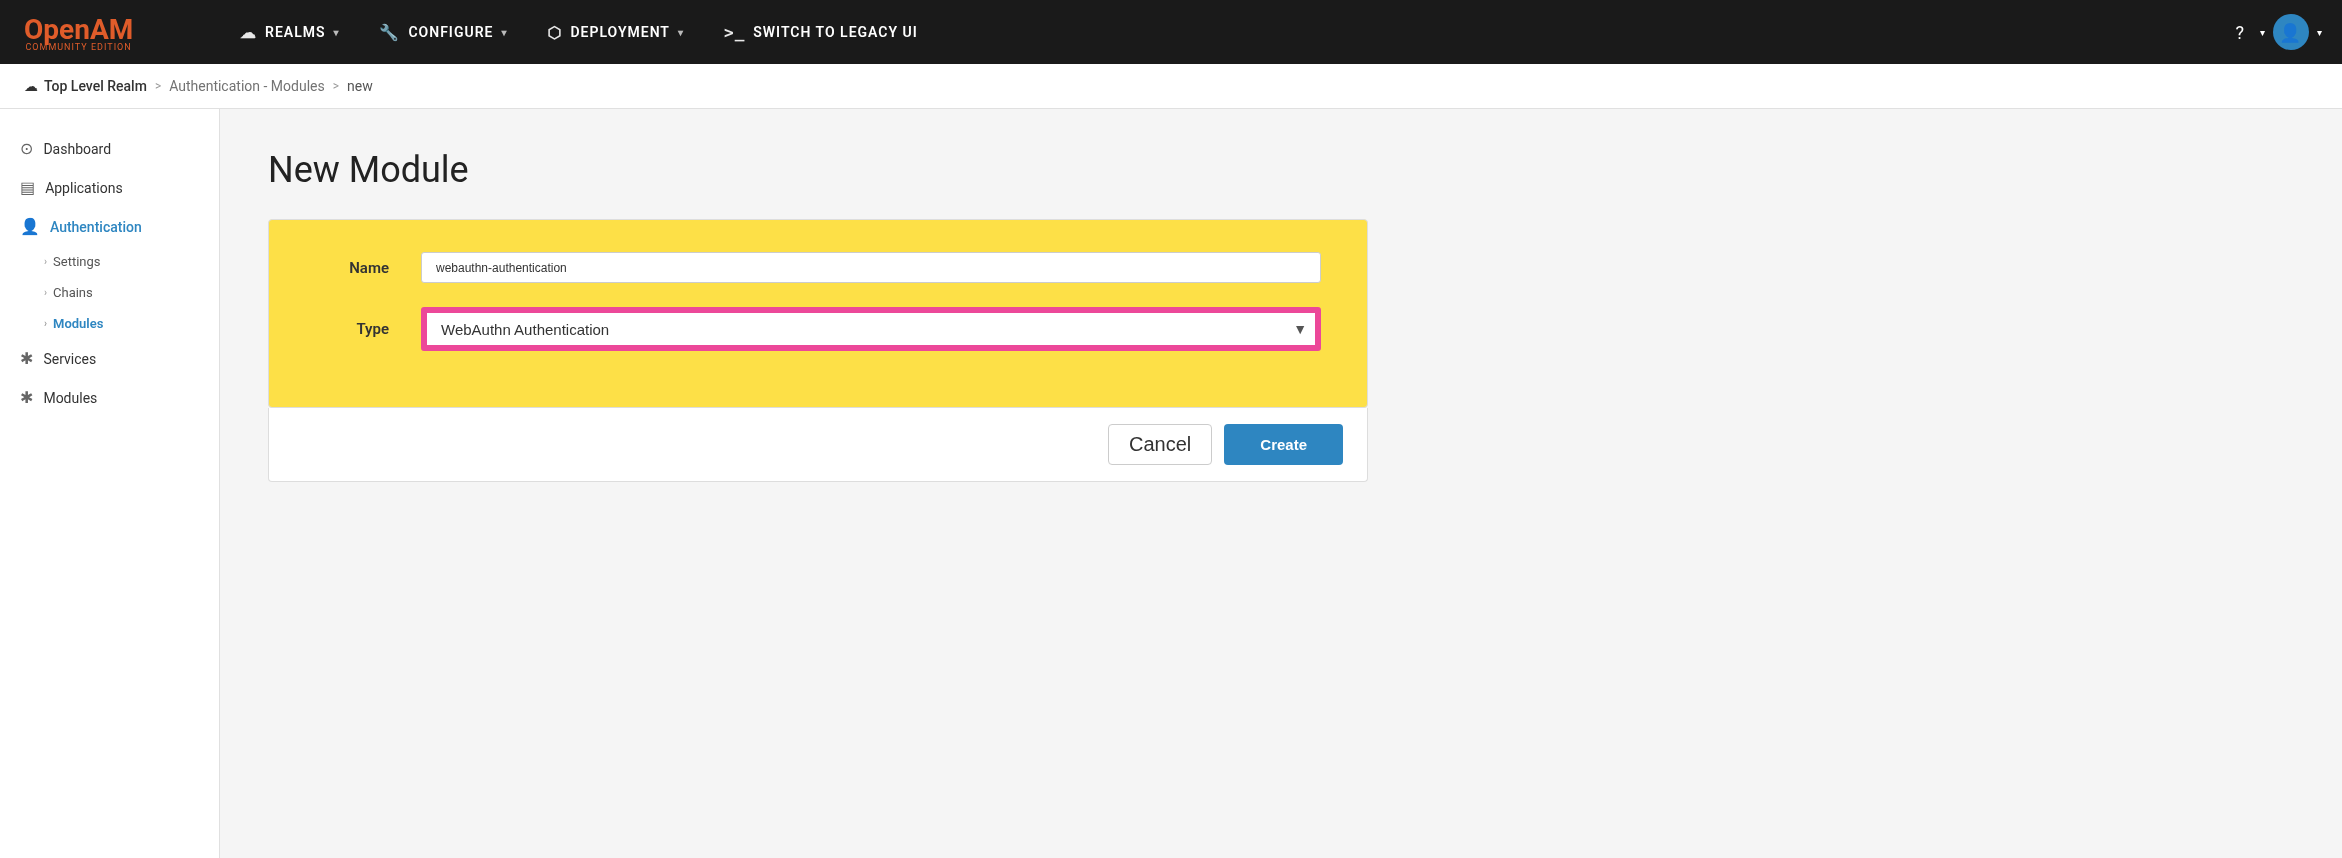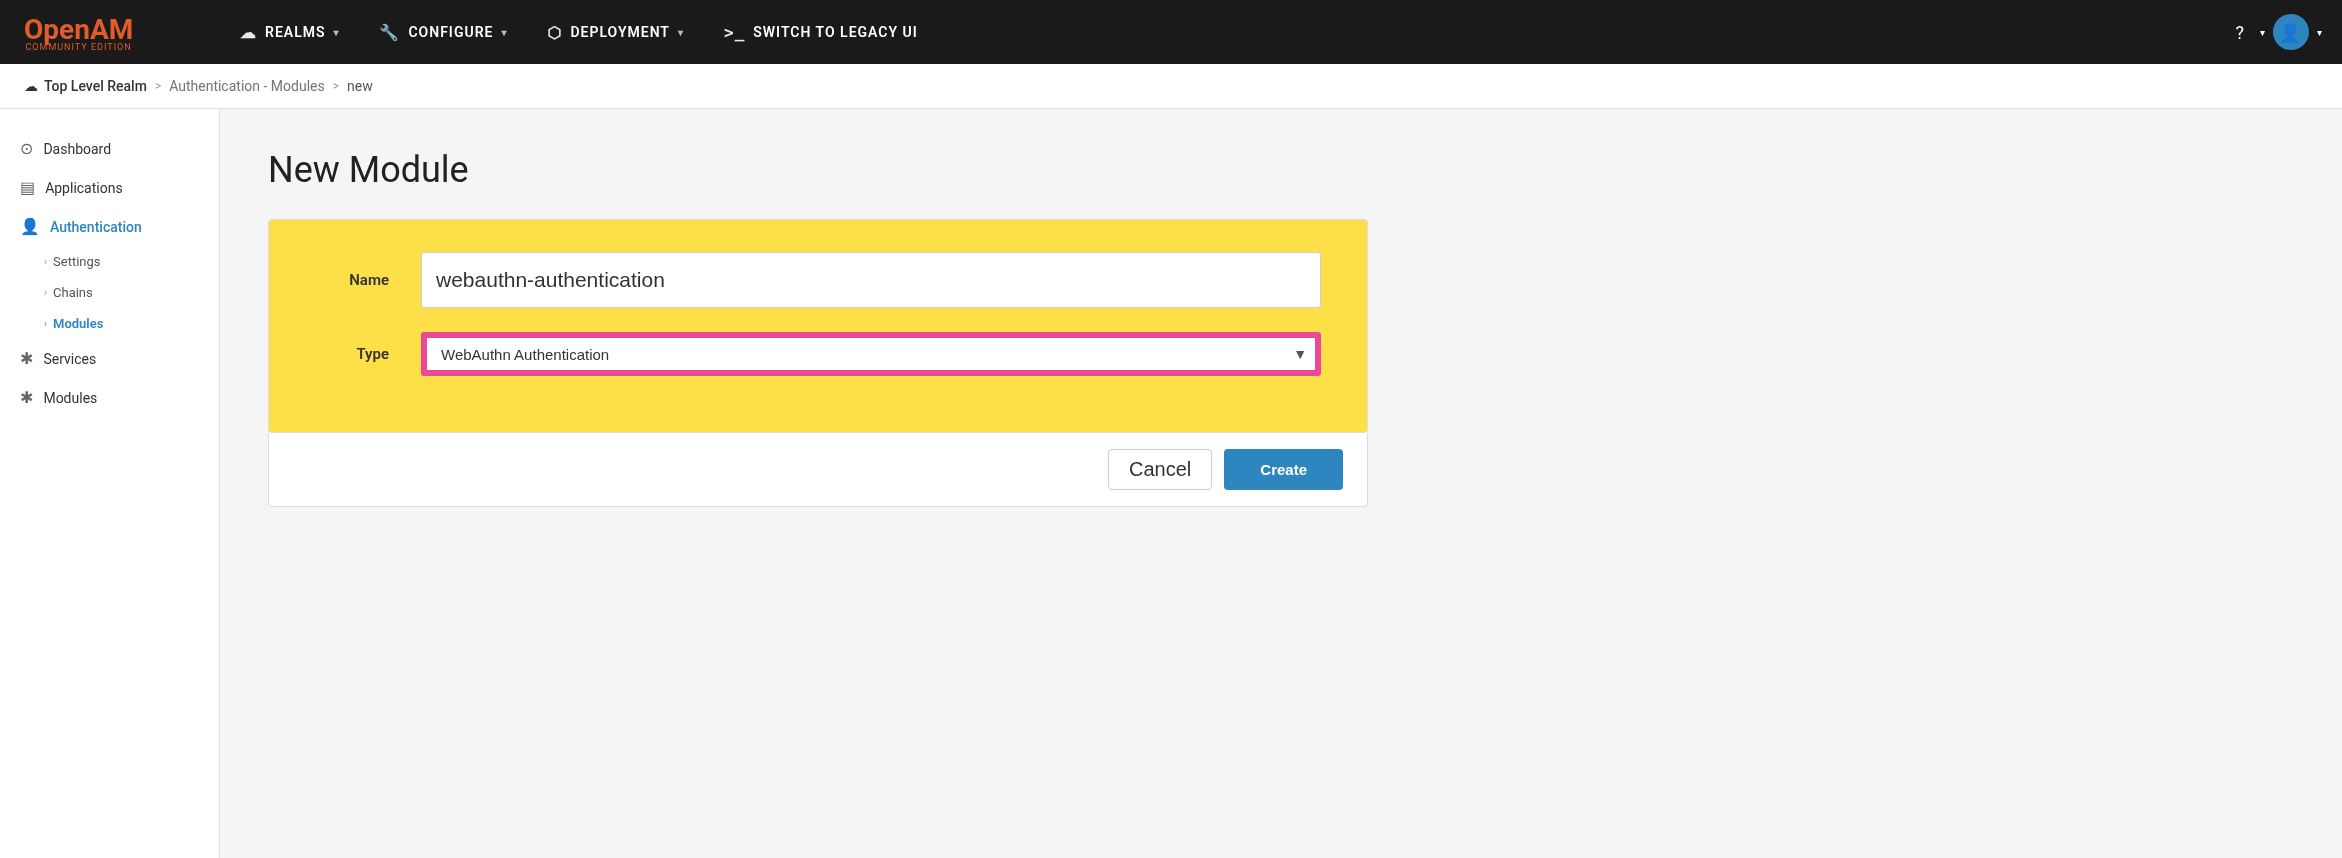--- a/index.html
+++ b/index.html
@@ -172,25 +172,25 @@
       font-size: 15px;
       font-weight: 600;
       color: #333;
       width: 80px;
       text-align: right;
       flex-shrink: 0;
     }
     .form-input {
       flex: 1;
       max-width: 900px;
-      height: 56px;
+      height: 31px;
       border: 1px solid #ccc;
       border-radius: 3px;
       padding: 0 14px;
-      font-size: 21px;
+      font-size: 12px;
       color: #333;
       outline: none;
     }
     .form-select-wrapper {
       flex: 1;
       max-width: 900px;
       position: relative;
     }
     .form-select {
       width: 100%;

